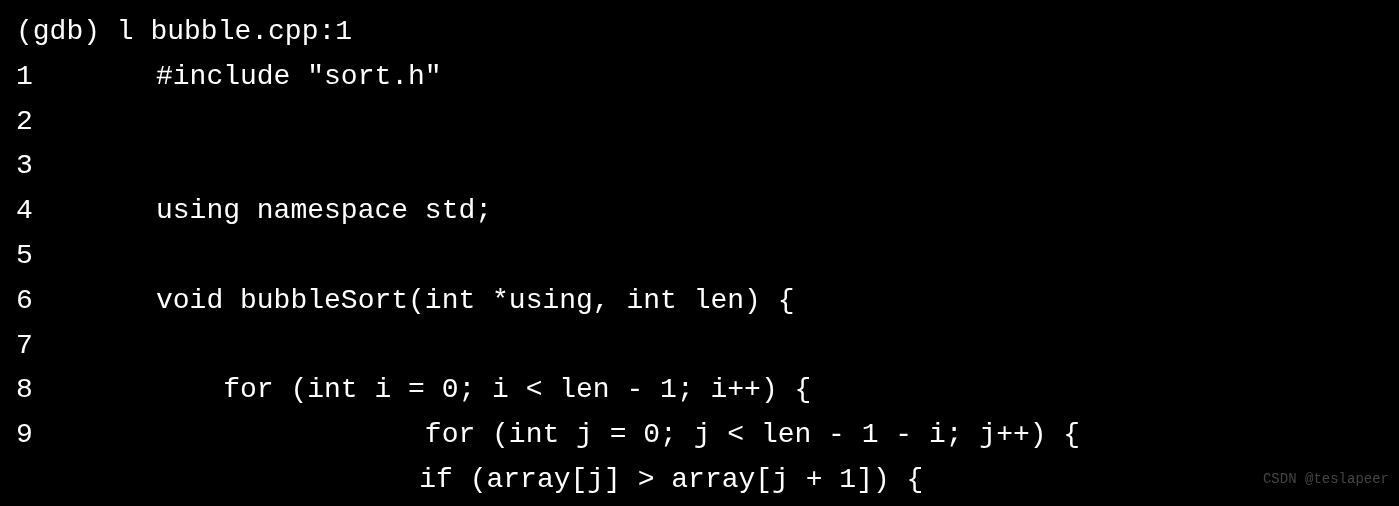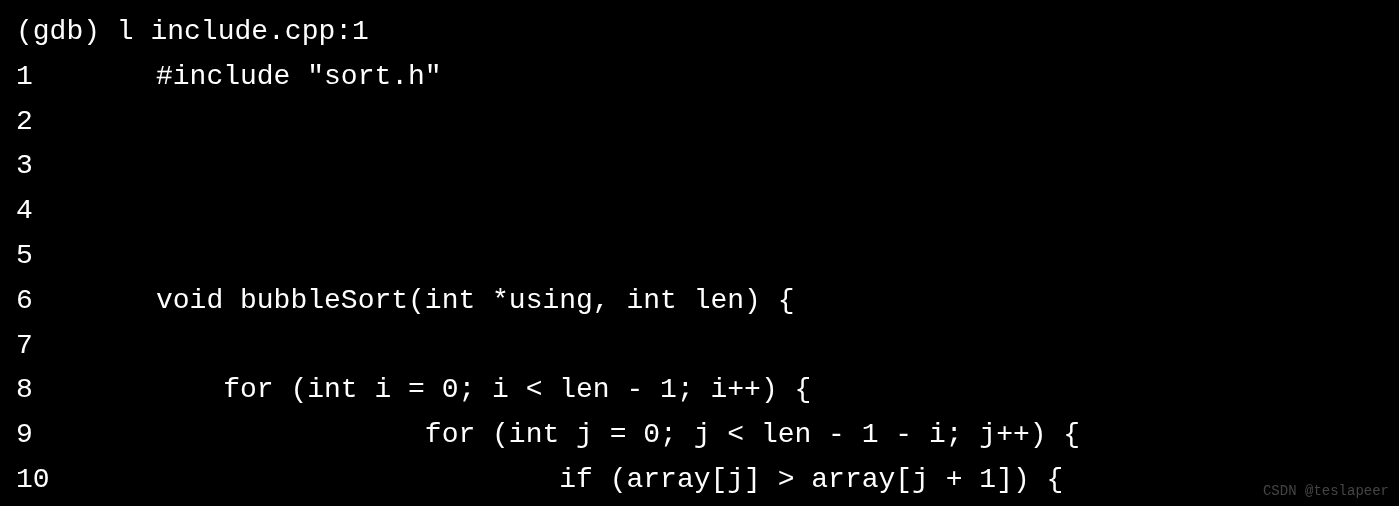--- a/index.html
+++ b/index.html
@@ -25,44 +25,45 @@
     .code-line {
       display: flex;
       white-space: pre;
     }
     .line-number {
       display: inline-block;
       min-width: 140px;
     }
     .watermark {
       position: absolute;
-      bottom: 4px;
+      bottom: 16px;
       right: 10px;
       color: #888888;
       font-size: 14px;
       opacity: 0.5;
     }
   </style>
 </head>
 <body>
 
-<div class="prompt-line">(gdb) l include.cpp:1</div>
+<div class="prompt-line">(gdb) l bubble.cpp:1</div>
 <div class="code-line">
   <span class="line-number">1</span>
   <span>#include "sort.h"</span>
 </div>
 <div class="code-line">
   <span class="line-number">2</span>
 </div>
 <div class="code-line">
   <span class="line-number">3</span>
   <span></span>
 </div>
 <div class="code-line">
   <span class="line-number">4</span>
+  <span>using namespace std;</span>
 </div>
 <div class="code-line">
   <span class="line-number">5</span>
   <span></span>
 </div>
 <div class="code-line">
   <span class="line-number">6</span>
   <span>void bubbleSort(int *using, int len) {</span>
 </div>
 <div class="code-line">
@@ -71,17 +72,16 @@
 </div>
 <div class="code-line">
   <span class="line-number">8</span>
   <span>    for (int i = 0; i &lt; len - 1; i++) {</span>
 </div>
 <div class="code-line">
   <span class="line-number">9</span>
   <span>                for (int j = 0; j &lt; len - 1 - i; j++) {</span>
 </div>
 <div class="code-line">
-  <span class="line-number">10</span>
   <span>                        if (array[j] &gt; array[j + 1]) {</span>
 </div>
 
 <div class="watermark">CSDN @teslapeer</div>
 
 </body></html>

